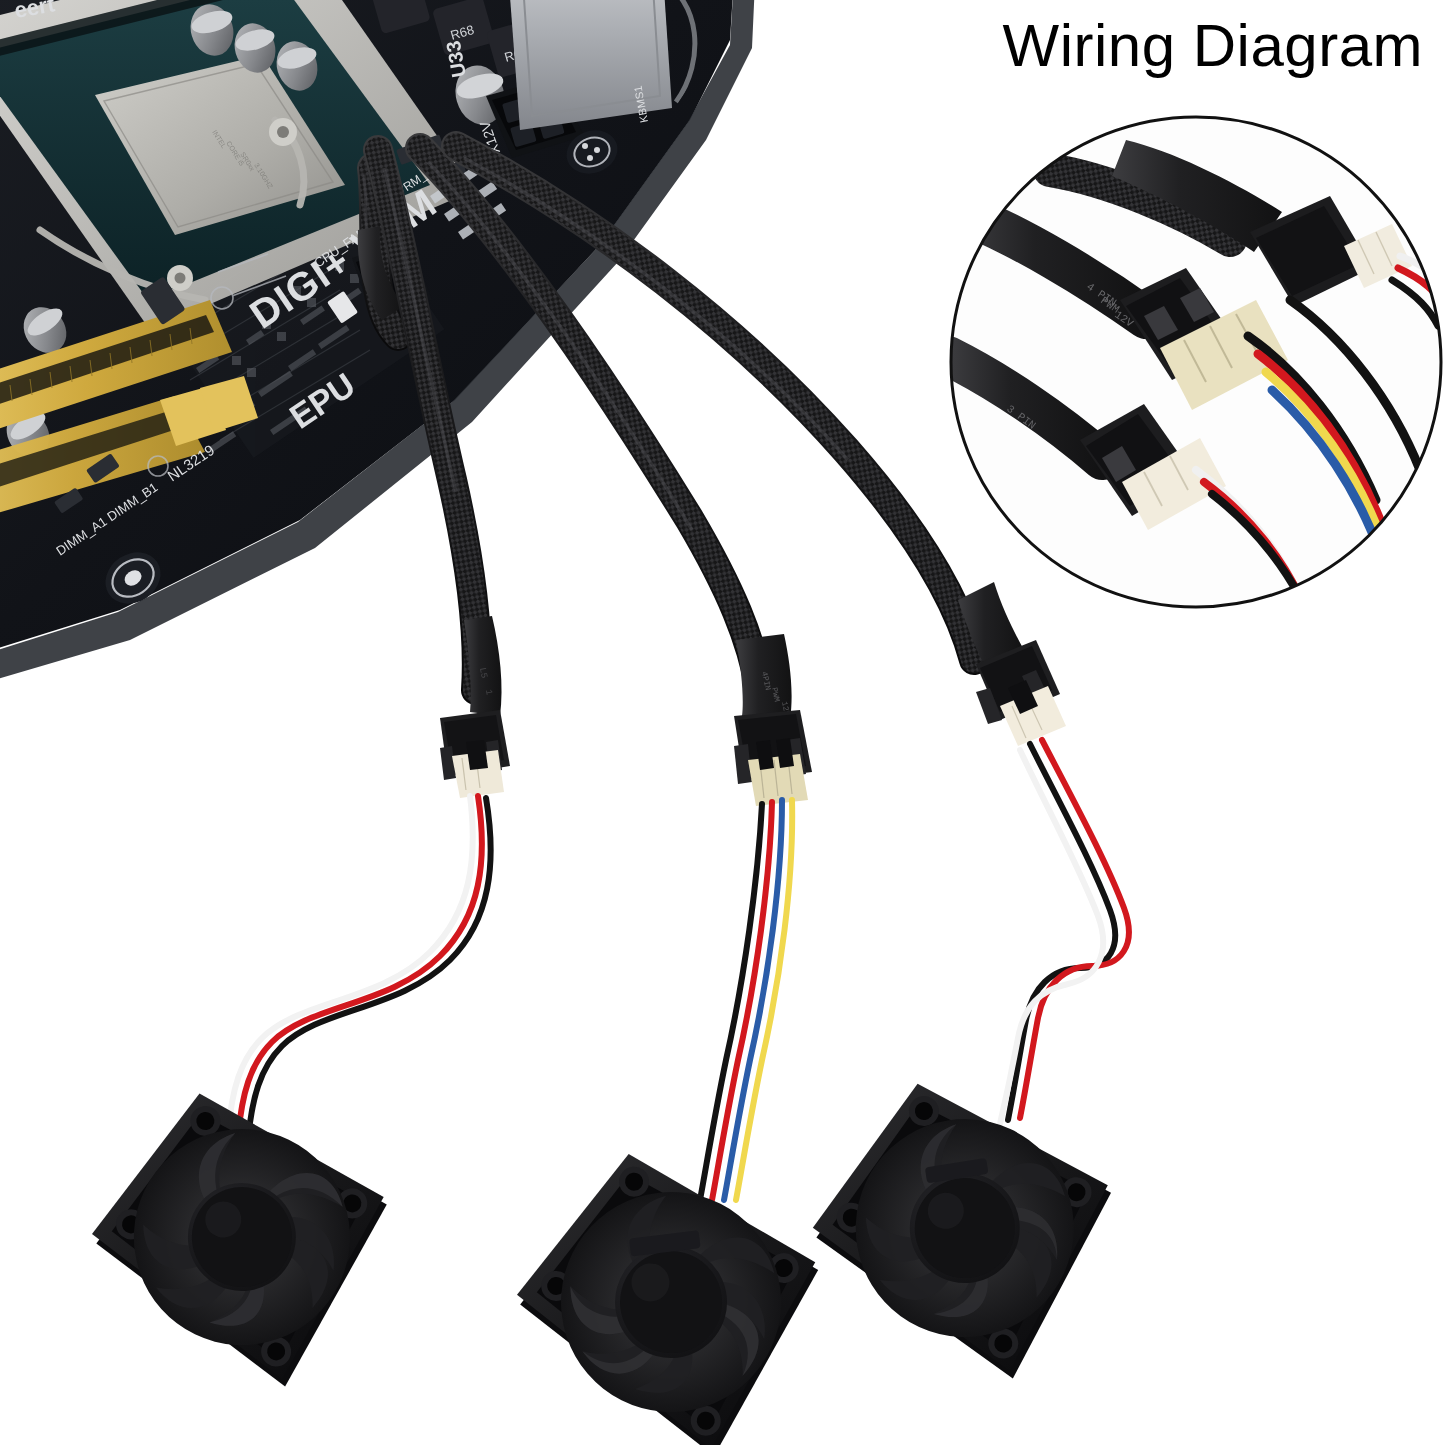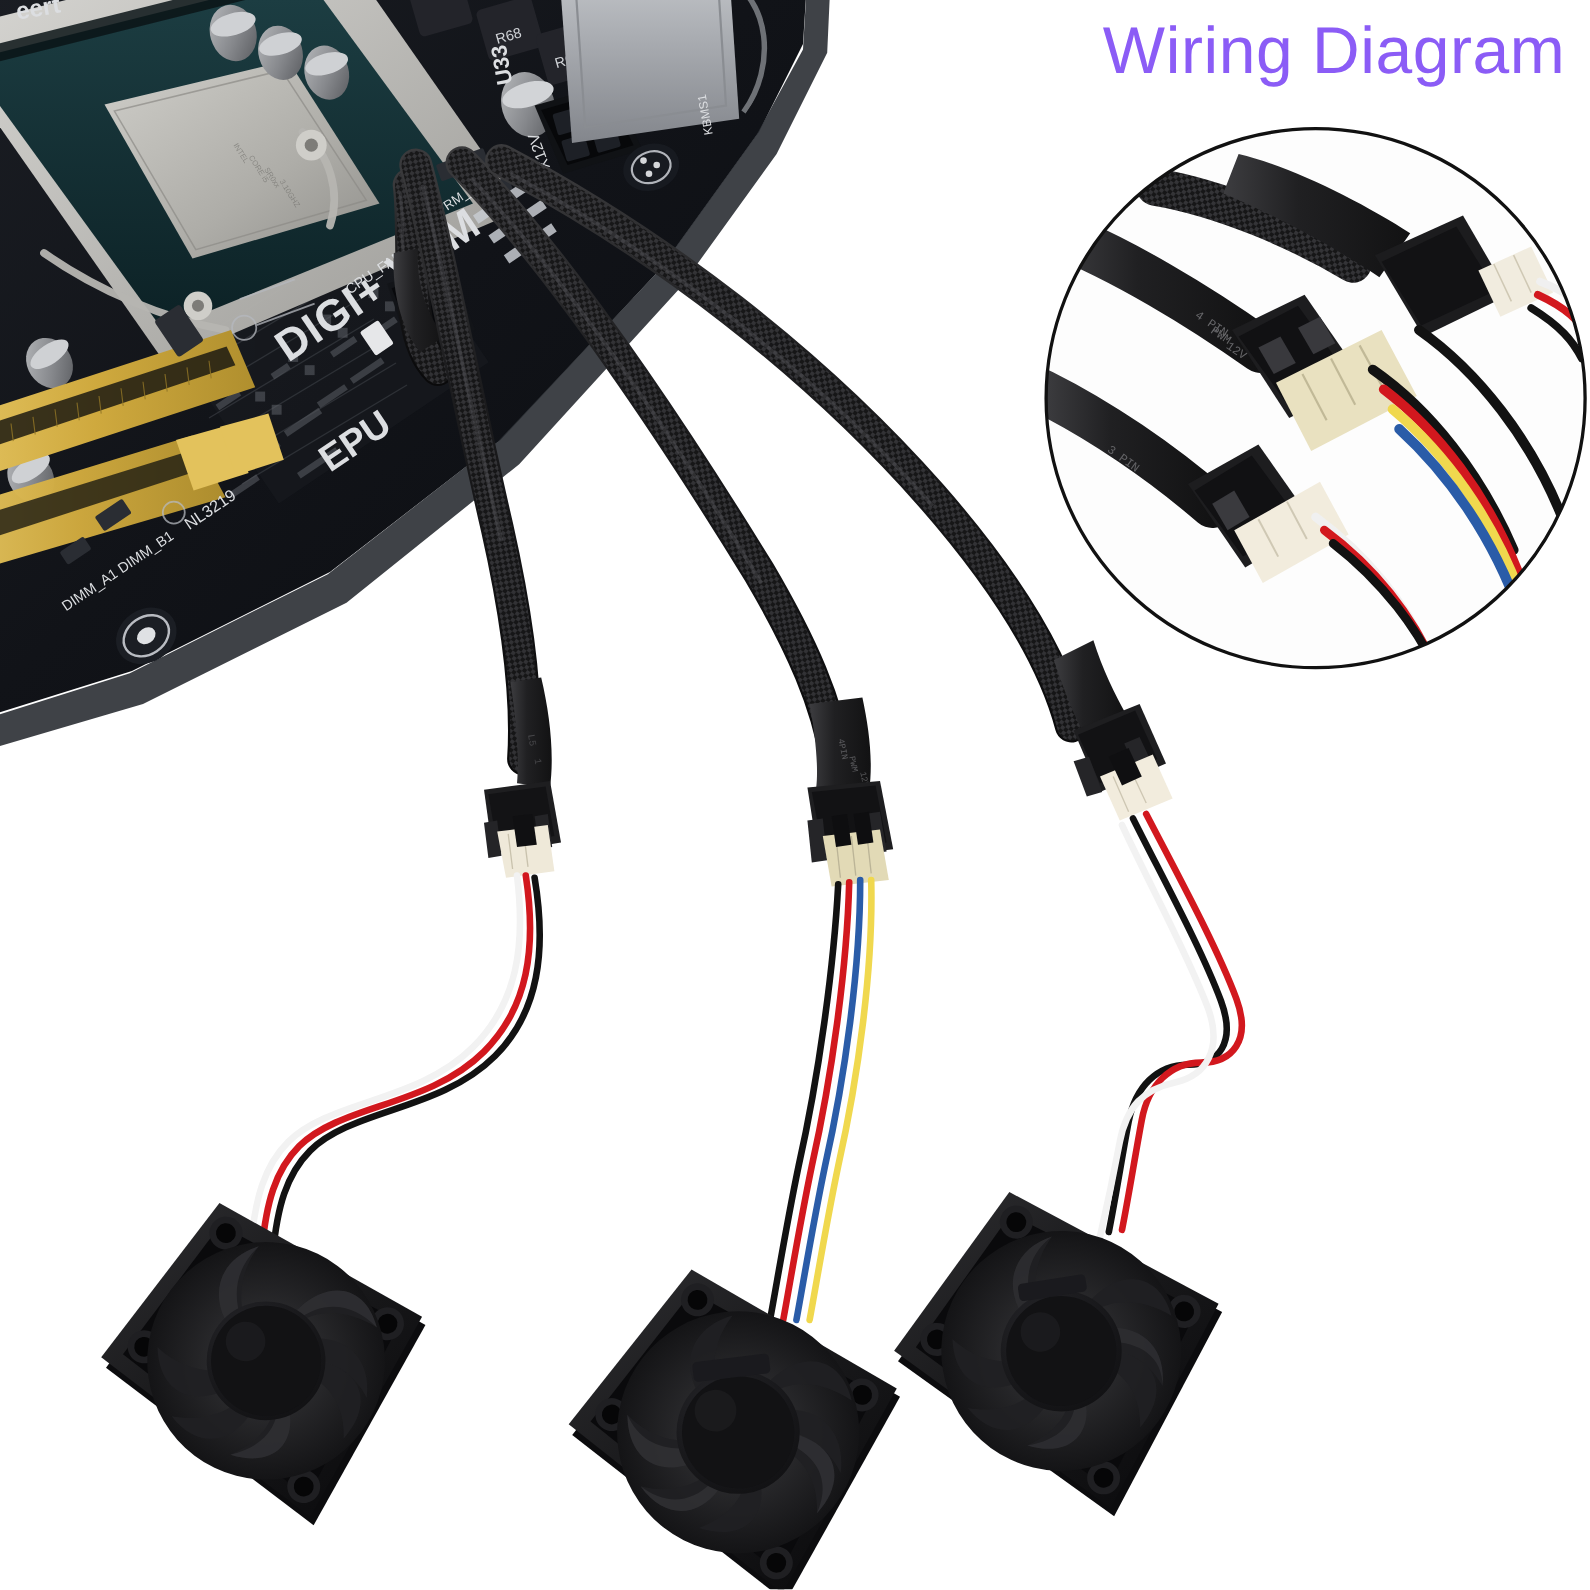--- a/index.html
+++ b/index.html
@@ -606,21 +606,21 @@
             <path d="M1212,494 C1256,528 1290,572 1310,618" stroke="#121212"></path>
           </g>
         </g>
 
         <path d="M930,520 C970,548 1000,578 1018,608" stroke="url(#braid)" stroke-width="30" fill="none" stroke-linecap="round" opacity="0.9"></path>
       </g>
       <circle cx="1196" cy="362" r="245" fill="none" stroke="#111111" stroke-width="3"></circle>
     </g>
   </svg>
 
-  <div id="title" style="color: #8b5cf6;">Wiring Diagram</div>
+  <div id="title" style="color: #000000;">Wiring Diagram</div>
 
   <span class="hidden-label">motherboard</span>
   <span class="hidden-label">3-way fan splitter cable</span>
   <span class="hidden-label">Wiring Diagram</span>
   <span class="hidden-label">fan-left</span>
   <span class="hidden-label">fan-middle</span>
   <span class="hidden-label">fan-right</span>
 
 </div>
 

